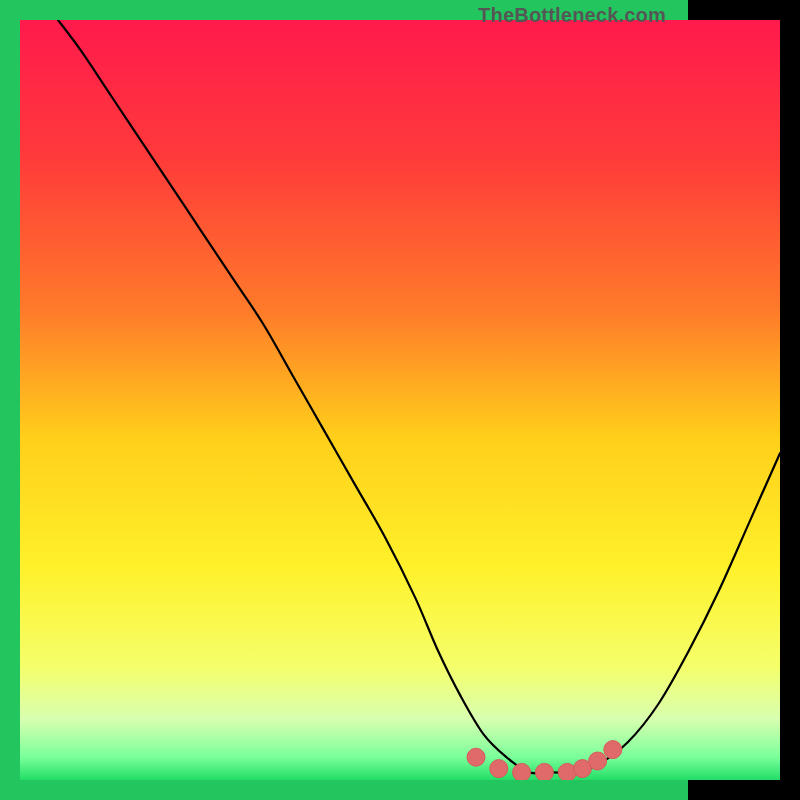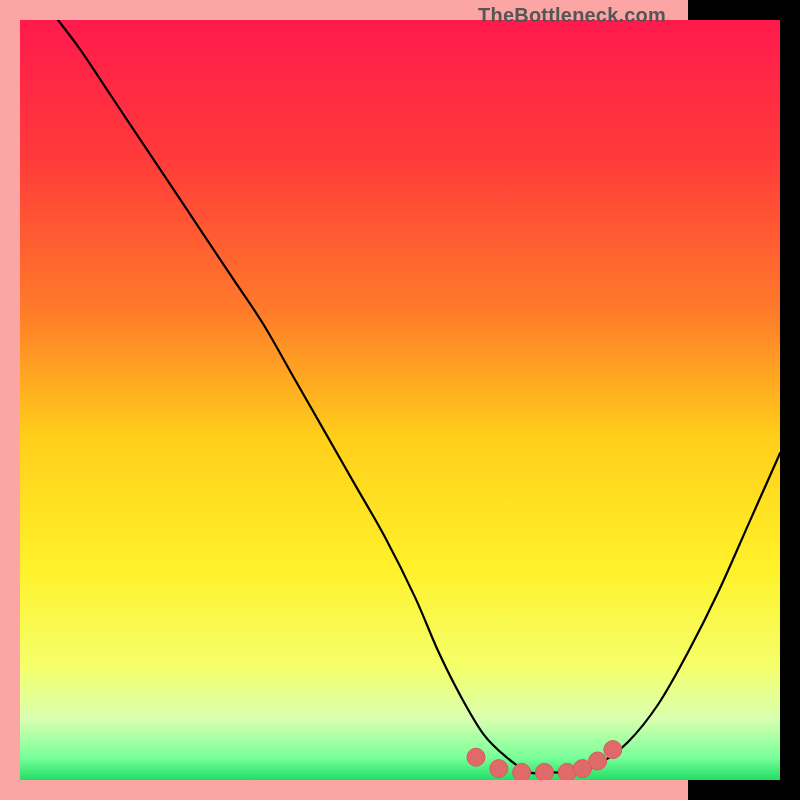--- a/index.html
+++ b/index.html
@@ -7,21 +7,21 @@
     padding: 0;
     width: 800px;
     height: 800px;
     background: #000000;
     overflow: hidden;
   }
   .container {
     position: relative;
     width: 688px;
     height: 800px;
-    background: #fca5a5;
+    background: #22c55e;
   }
   .plot-area {
     position: absolute;
     left: 20px;
     top: 20px;
     width: 760px;
     height: 760px;
   }
   .gradient-bg {
     position: absolute;

